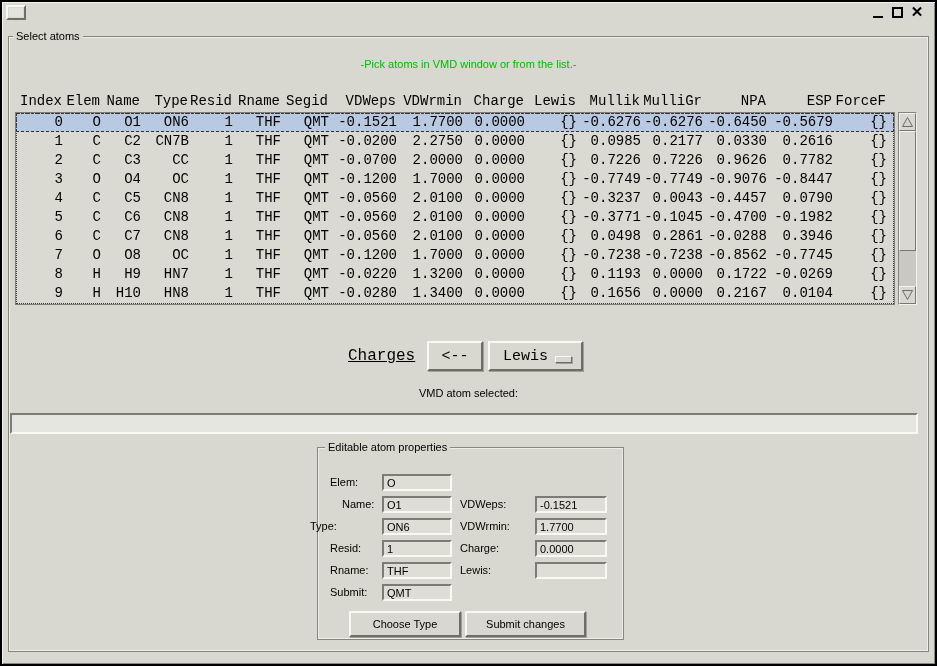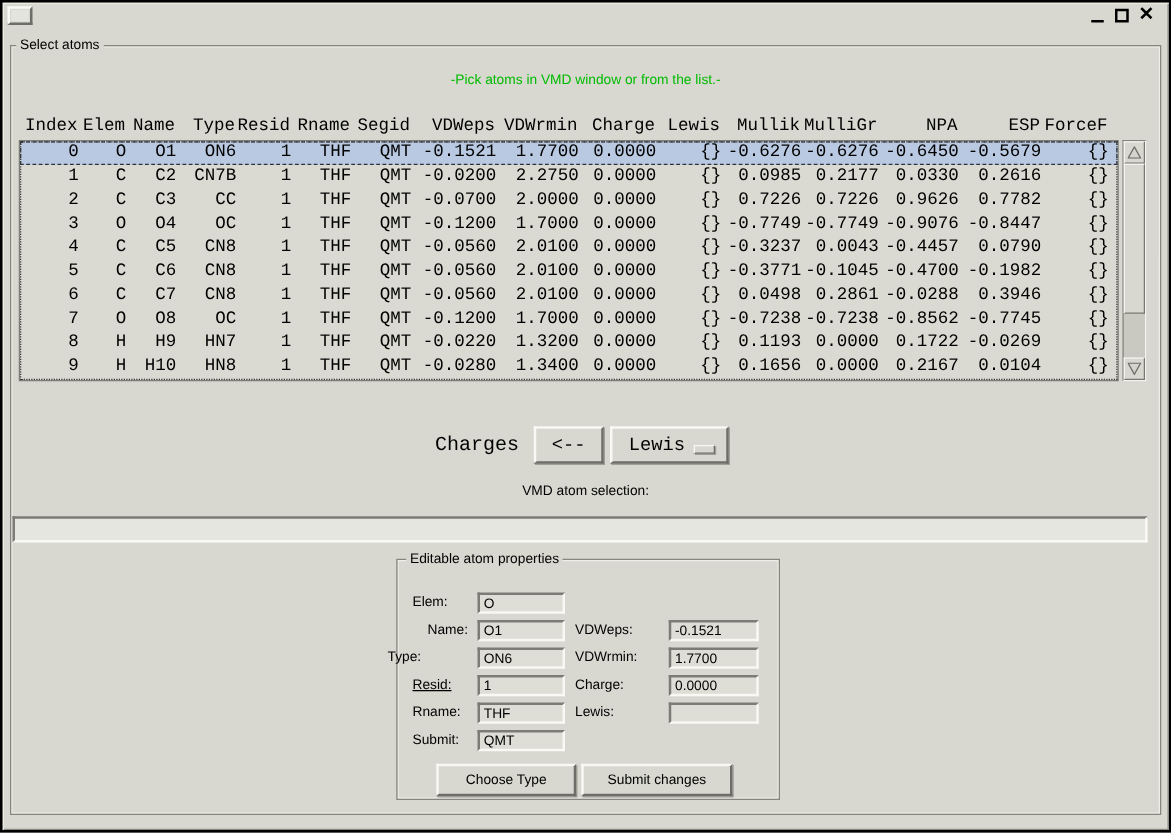--- a/index.html
+++ b/index.html
@@ -45,21 +45,21 @@
   .scrollbar{position:absolute;left:898px;top:112px;width:19px;height:193px;background:#c9c9c1;
     border:1px solid;border-color:#84847e #f4f4ee #f4f4ee #84847e;}
   .sb-arrow{position:absolute;left:0;width:17px;height:18px;background:#d8d8d0;
     border:1px solid;border-color:#f4f4ee #77776f #77776f #f4f4ee;display:flex;align-items:center;justify-content:center;}
   .sb-up{top:0;}
   .sb-down{bottom:0;}
   .sb-thumb{position:absolute;left:0;top:18px;width:17px;height:120px;background:#d8d8d0;
     border:1px solid;border-color:#f4f4ee #77776f #77776f #f4f4ee;}
   
   .copy-heading{position:absolute;left:0;top:320px;width:937px;text-align:center;font-size:11px;}
-  .charges-label{position:absolute;left:348px;top:347px;font-size:16px;}
+  .charges-label{position:absolute;left:348px;top:347px;font-size:16px;text-decoration:underline;}
   .tk-button{background:#d8d8d0;border:2px solid;border-color:#f8f8f4 #6e6e68 #6e6e68 #f8f8f4;
     box-shadow:1px 1px 0 #a0a098;display:flex;align-items:center;justify-content:center;cursor:default;}
   .arrow-button{position:absolute;left:427px;top:341px;width:56px;height:30px;font-size:15px;}
   .option-menu{position:absolute;left:488px;top:341px;width:95px;height:30px;font-size:15px;justify-content:flex-start;padding-left:13px;}
   .option-indicator{position:absolute;right:9px;top:13px;width:17px;height:7px;background:#d8d8d0;
     border:1px solid;border-color:#f8f8f4 #6e6e68 #6e6e68 #f8f8f4;box-shadow:1px 1px 0 #a0a098;}
   .vmd-label{position:absolute;left:0;top:387px;width:937px;text-align:center;font-size:11px;}
   .tk-entry{background:#e6e6e0;border:2px solid;border-color:#7c7c76 #f8f8f4 #f8f8f4 #7c7c76;
     font-family:"Liberation Sans",sans-serif;font-size:11px;padding:0 3px;color:#000;outline:none;}
   .vmd-entry{position:absolute;left:10px;top:413px;width:908px;height:21px;}
@@ -124,33 +124,33 @@
     </div>
   </div>
 
   <span class="charges-label mono">Charges</span>
   <div class="tk-button arrow-button mono">&lt;--</div>
   <div class="tk-button option-menu mono">
     <span>Lewis</span>
     <div class="option-indicator"></div>
   </div>
 
-  <div class="vmd-label">VMD atom selection:</div>
+  <div class="vmd-label">VMD atom selected:</div>
   <input class="tk-entry vmd-entry" style="">
 
   <div class="tk-frame editable-frame"></div>
   <span class="frame-label" style="left:325px;top:441px;">Editable atom properties</span>
   <div id="fields-host">
       <span class="field-label" style="left: 330px; top: 476px;">Elem:</span>
       <input class="tk-entry field-entry" value="O" style="left: 382px; top: 474px; width: 70px;">
       <span class="field-label" style="left: 330px; top: 498px; padding-left: 12px;">Name:</span>
       <input class="tk-entry field-entry" value="O1" style="left: 382px; top: 496px; width: 70px;">
       <span class="field-label" style="left: 310px; top: 520px;">Type:</span>
       <input class="tk-entry field-entry" value="ON6" style="left: 382px; top: 518px; width: 70px;">
-      <span class="field-label" style="left: 330px; top: 542px; text-decoration: underline;">Resid:</span>
+      <span class="field-label" style="left: 330px; top: 542px;">Resid:</span>
       <input class="tk-entry field-entry" value="1" style="left: 382px; top: 540px; width: 70px;">
       <span class="field-label" style="left: 330px; top: 564px;">Rname:</span>
       <input class="tk-entry field-entry" value="THF" style="left: 382px; top: 562px; width: 70px;">
       <span class="field-label" style="left: 330px; top: 586px;">Submit:</span>
       <input class="tk-entry field-entry" value="QMT" style="left: 382px; top: 584px; width: 70px;">
       <span class="field-label" style="left: 460px; top: 498px;">VDWeps:</span>
       <input class="tk-entry field-entry" value="-0.1521" style="left: 535px; top: 496px; width: 72px;">
       <span class="field-label" style="left: 460px; top: 520px;">VDWrmin:</span>
       <input class="tk-entry field-entry" value="1.7700" style="left: 535px; top: 518px; width: 72px;">
       <span class="field-label" style="left: 460px; top: 542px;">Charge:</span>

